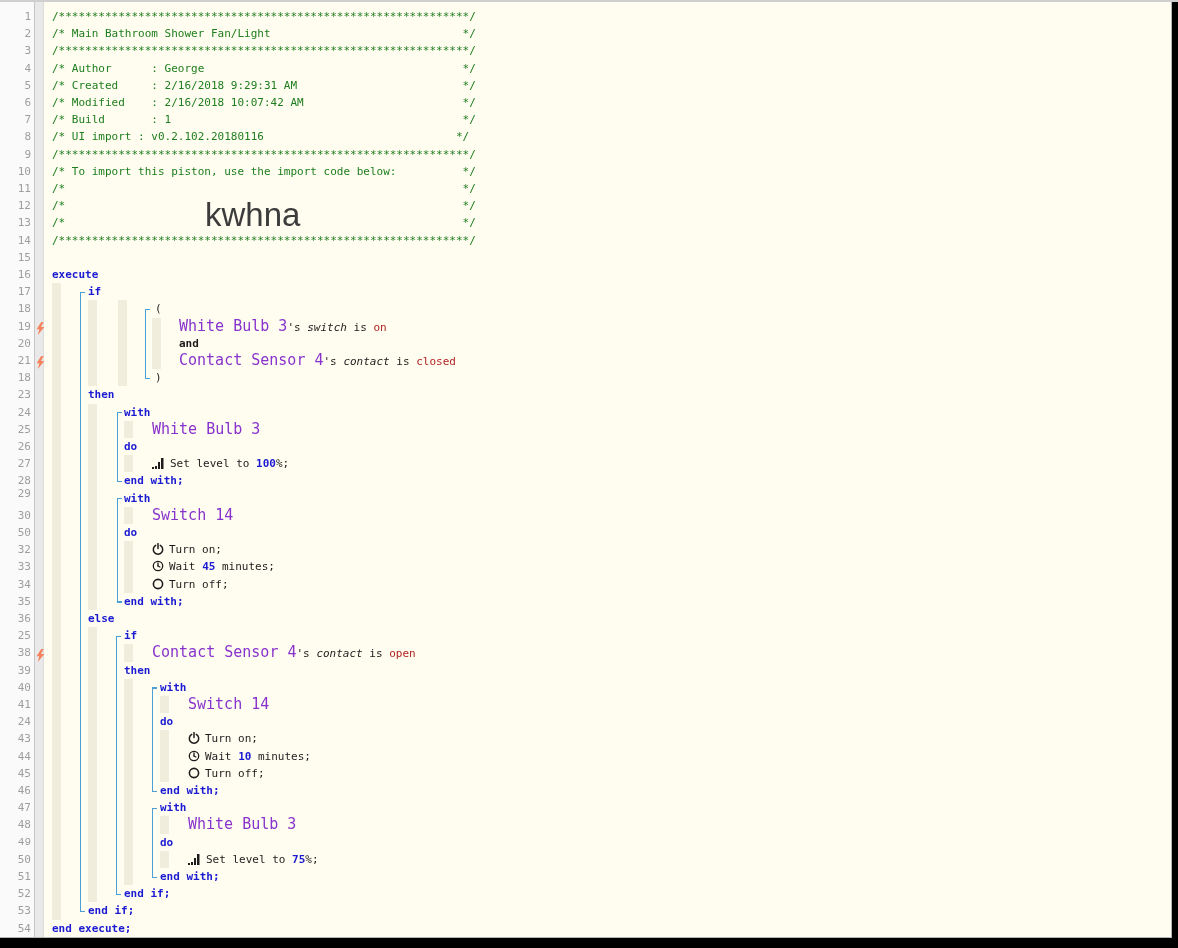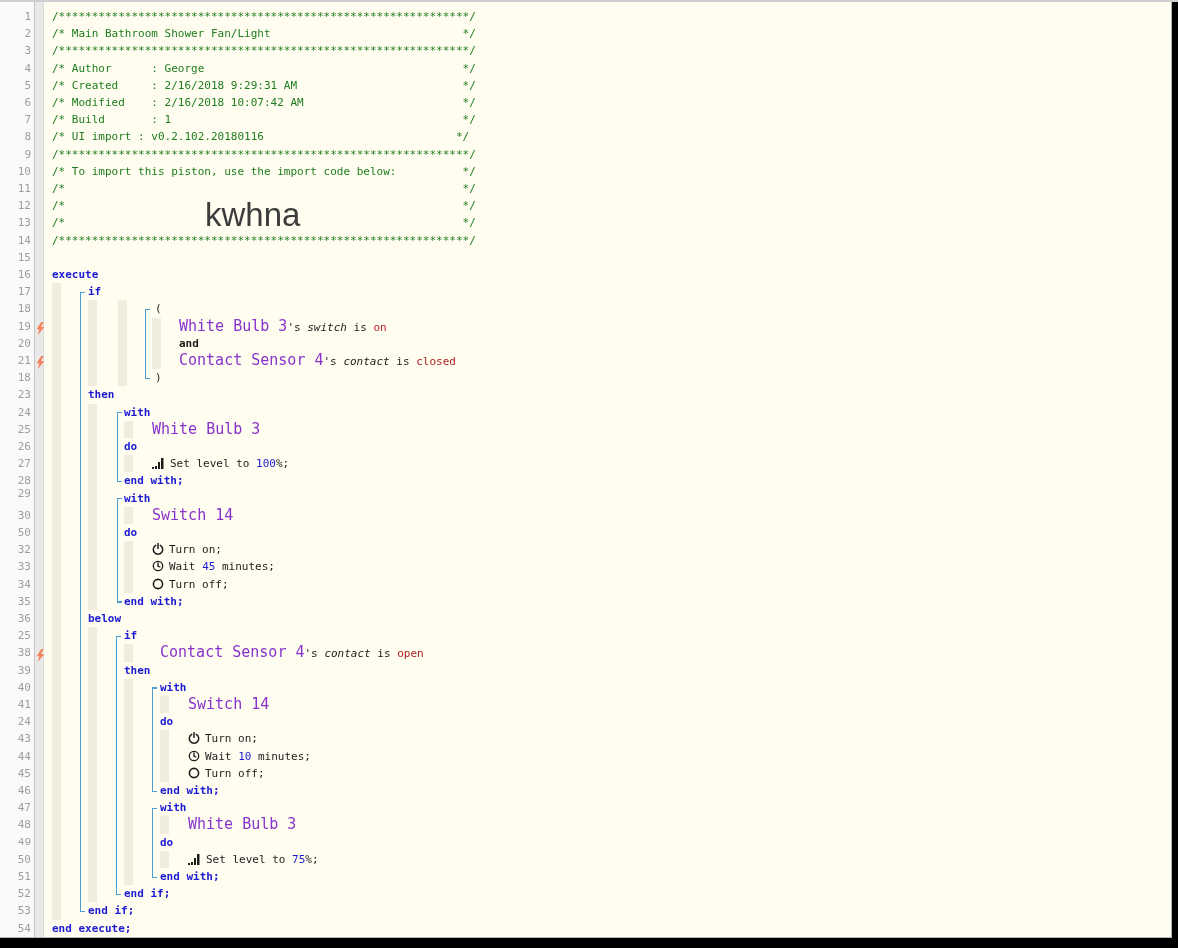--- a/index.html
+++ b/index.html
@@ -32,21 +32,21 @@
     font-size:11px;color:var(--line_number);text-align:right;width:31px;
   }
   .stripe{position:absolute;width:9px;background:var(--stripe);z-index:1;}
   .brk-v{position:absolute;width:1.3px;background:var(--bracket);z-index:2;}
   .brk-h{position:absolute;width:5px;height:1.3px;background:var(--bracket);z-index:2;}
   .code-line{
     position:absolute;height:17.2px;line-height:17.2px;white-space:pre;
     font-size:11px;color:var(--text);z-index:3;
   }
   .seg-kw{color:var(--keyword);font-weight:700;}
-  .seg-num{color:var(--number);}
+  .seg-num{color:var(--number);font-weight:bold;}
   .seg-dev{color:var(--device);font-size:15px;}
   .seg-val{color:var(--value);}
   .seg-attr{color:var(--text);font-style:italic;}
   .seg-and{color:var(--text);font-weight:700;}
   .seg-plain{color:var(--text);}
   .seg-comment{color:var(--comment);}
   .task-icon{display:inline-block;vertical-align:-2px;margin-right:5px;}
   .bolt{position:absolute;z-index:7;}
   #watermark{
     position:absolute;z-index:5;
@@ -144,23 +144,23 @@
           </svg><span class="seg-plain">Turn on;</span></div>
         <div class="code-line" style="left: 152px; top: 556.4px;"><svg class="task-icon" width="12" height="12" viewBox="0 0 12 12" fill="none" stroke="#1c1c1c" stroke-width="1.3" stroke-linecap="round">
             <circle cx="6" cy="6" r="4.7"></circle>
             <line x1="6" y1="6" x2="6" y2="3"></line>
             <line x1="6" y1="6" x2="7.9" y2="7"></line>
           </svg><span class="seg-plain">Wait </span><span class="seg-num">45</span><span class="seg-plain"> minutes;</span></div>
         <div class="code-line" style="left: 152px; top: 573.6px;"><svg class="task-icon" width="12" height="12" viewBox="0 0 12 12" fill="none" stroke="#1c1c1c" stroke-width="1.6">
             <circle cx="6" cy="6" r="4.6"></circle>
           </svg><span class="seg-plain">Turn off;</span></div>
         <div class="code-line" style="left: 124px; top: 590.8px;"><span class="seg-kw">end with;</span></div>
-        <div class="code-line" style="left: 88px; top: 608px;"><span class="seg-kw">below</span></div>
+        <div class="code-line" style="left: 88px; top: 608px;"><span class="seg-kw">else</span></div>
         <div class="code-line" style="left: 124px; top: 625.2px;"><span class="seg-kw">if</span></div>
-        <div class="code-line" style="left: 152px; top: 642.4px; margin-left: 8px;"><span class="seg-dev">Contact Sensor 4</span><span class="seg-plain">'s </span><span class="seg-attr">contact</span><span class="seg-plain"> is </span><span class="seg-val">open</span></div>
+        <div class="code-line" style="left: 152px; top: 642.4px;"><span class="seg-dev">Contact Sensor 4</span><span class="seg-plain">'s </span><span class="seg-attr">contact</span><span class="seg-plain"> is </span><span class="seg-val">open</span></div>
         <div class="code-line" style="left: 124px; top: 659.6px;"><span class="seg-kw">then</span></div>
         <div class="code-line" style="left: 160px; top: 676.8px;"><span class="seg-kw">with</span></div>
         <div class="code-line" style="left: 188px; top: 694px;"><span class="seg-dev">Switch 14</span></div>
         <div class="code-line" style="left: 160px; top: 711.2px;"><span class="seg-kw">do</span></div>
         <div class="code-line" style="left: 188px; top: 728.4px;"><svg class="task-icon" width="12" height="12" viewBox="0 0 12 12" fill="none" stroke="#1c1c1c" stroke-width="1.5" stroke-linecap="round">
             <path d="M3.7 2.4 A4.7 4.7 0 1 0 8.3 2.4"></path>
             <line x1="6" y1="0.6" x2="6" y2="5.4"></line>
           </svg><span class="seg-plain">Turn on;</span></div>
         <div class="code-line" style="left: 188px; top: 745.6px;"><svg class="task-icon" width="12" height="12" viewBox="0 0 12 12" fill="none" stroke="#1c1c1c" stroke-width="1.3" stroke-linecap="round">
             <circle cx="6" cy="6" r="4.7"></circle>

